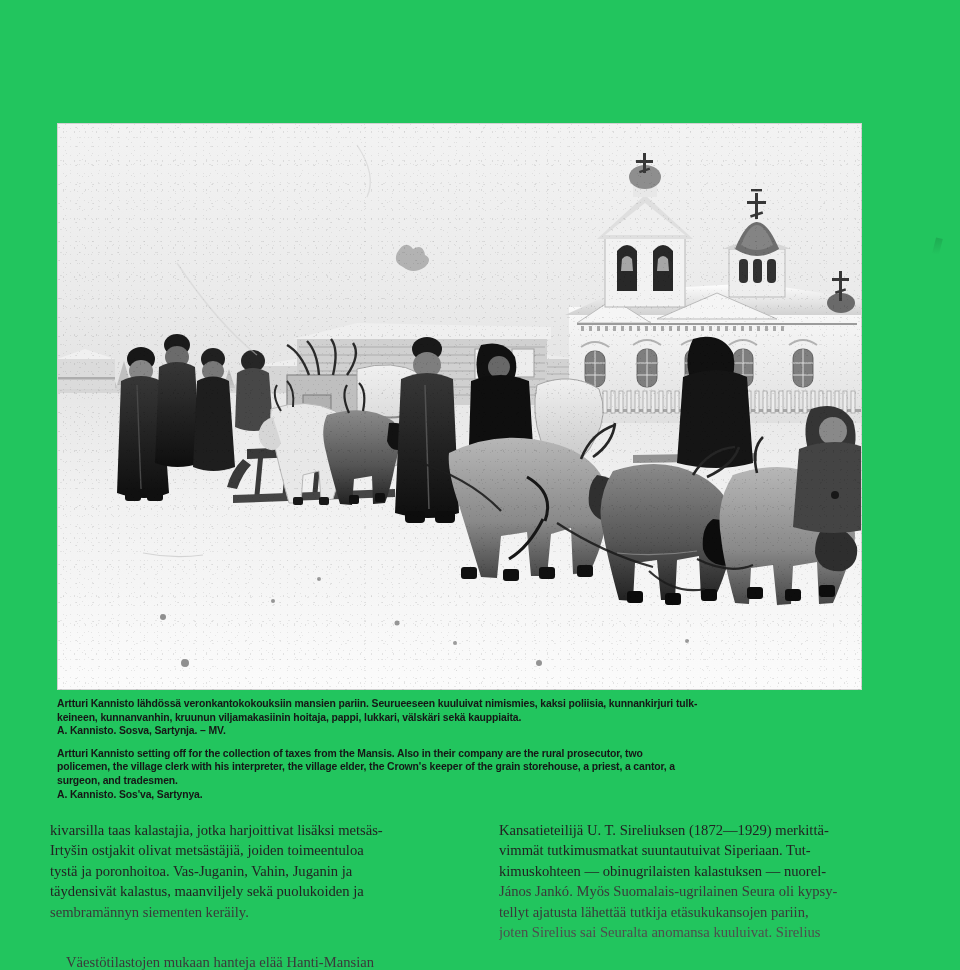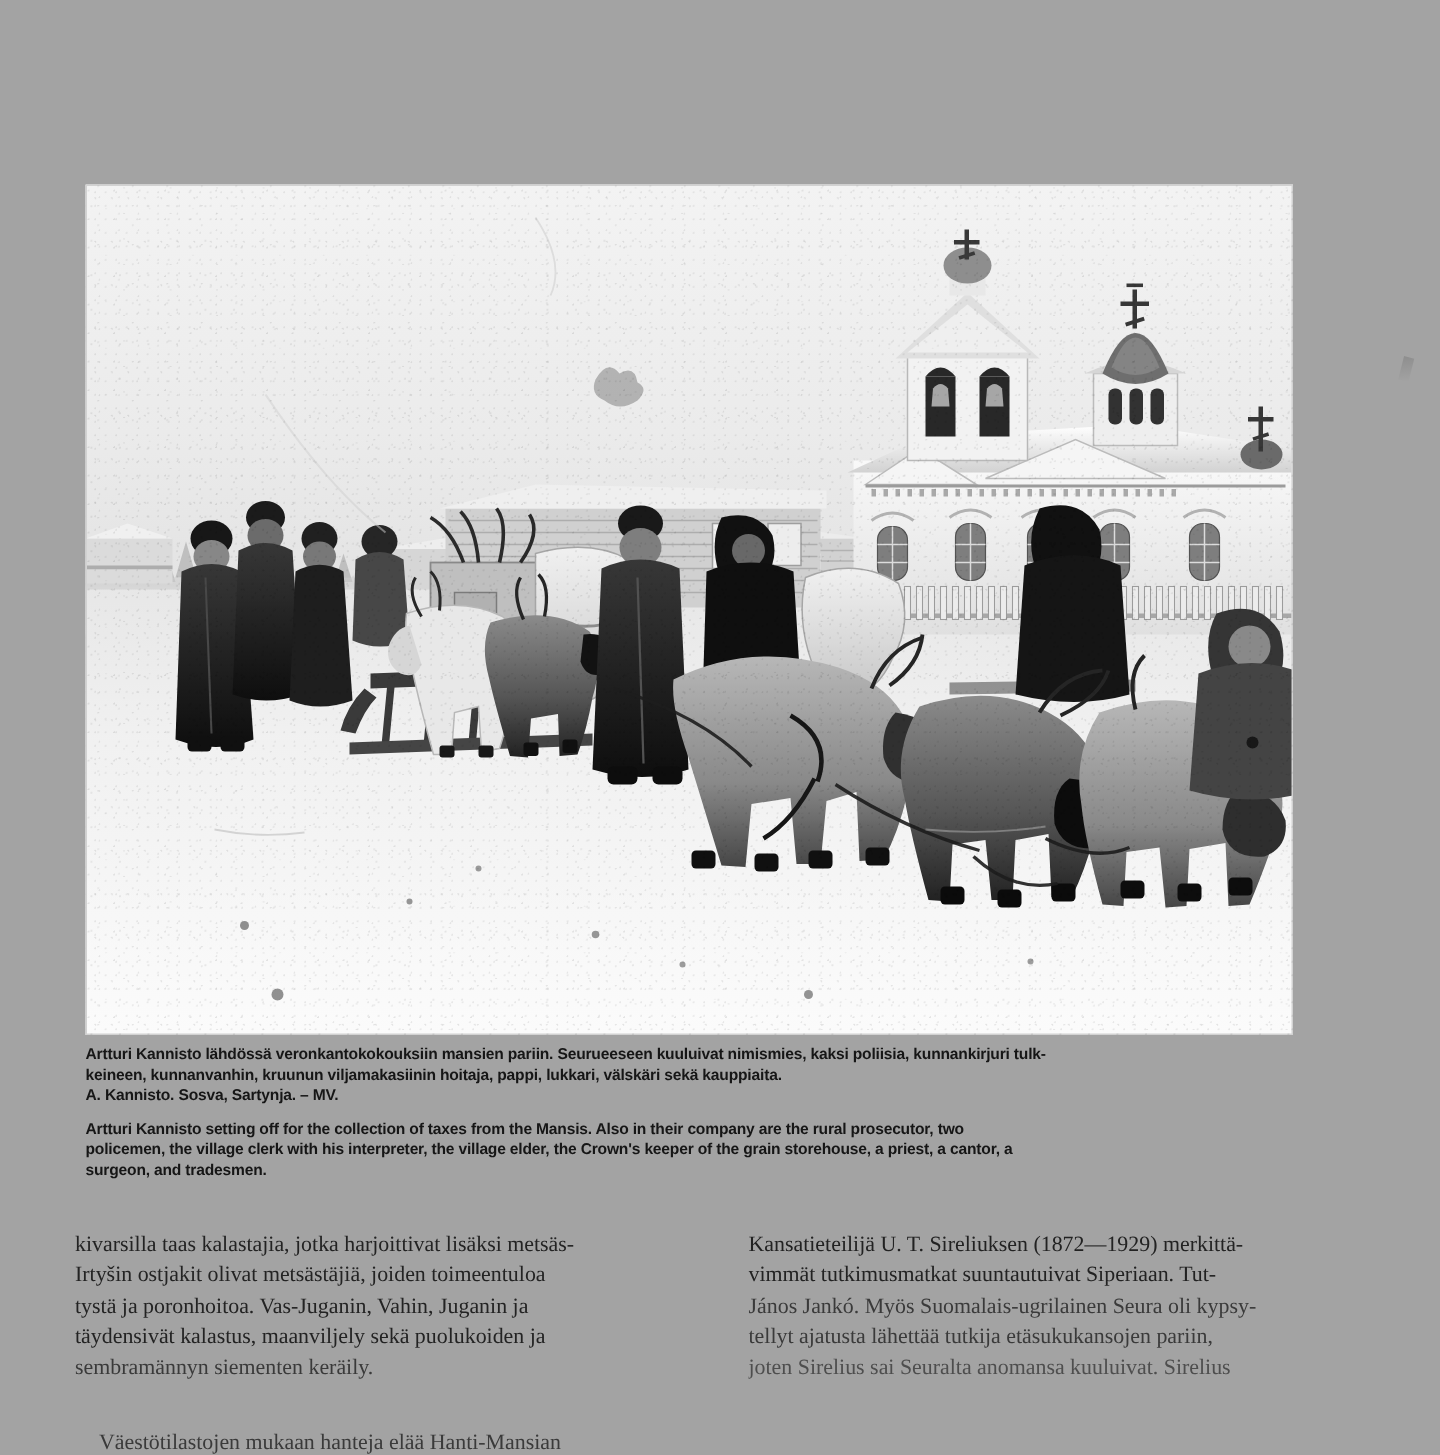--- a/index.html
+++ b/index.html
@@ -5,21 +5,21 @@
   html,body{margin:0;padding:0;}
   body{
     width:960px;height:970px;
     background:#ffffff;
     font-family:"Liberation Sans", sans-serif;
     overflow:hidden;
     position:relative;
   }
   .page{
     position:absolute;inset:0;
-    background:#a3a3a3;
+    background:#22c55e;
   }
   
   .photo-wrap{
     position:absolute;
     left:57px;top:123px;width:805px;height:567px;
     overflow:hidden;
     background:#e9e9e7;
     filter:grayscale(100%) contrast(1.04);
   }
   .photo-svg{display:block;width:805px;height:567px;}
@@ -546,37 +546,39 @@
     <div class="blk">
       <p>Artturi Kannisto lähdössä veronkantokokouksiin mansien pariin. Seurueeseen kuuluivat nimismies, kaksi poliisia, kunnankirjuri tulk-</p>
       <p>keineen, kunnanvanhin, kruunun viljamakasiinin hoitaja, pappi, lukkari, välskäri sekä kauppiaita.</p>
       <p>A. Kannisto. Sosva, Sartynja. – MV.</p>
     </div>
     <div class="gap"></div>
     <div class="blk">
       <p>Artturi Kannisto setting off for the collection of taxes from the Mansis. Also in their company are the rural prosecutor, two</p>
       <p>policemen, the village clerk with his interpreter, the village elder, the Crown's keeper of the grain storehouse, a priest, a cantor, a</p>
       <p>surgeon, and tradesmen.</p>
+      <p>A. Kannisto. Sos'va, Sartynya.</p>
     </div>
   </div>
 
   <div class="cols">
 
     <div class="col left">
       <p>kivarsilla taas kalastajia, jotka harjoittivat lisäksi metsäs-</p>
       <p>Irtyšin ostjakit olivat metsästäjiä, joiden toimeentuloa</p>
       <p>tystä ja poronhoitoa. Vas-Juganin, Vahin, Juganin ja</p>
       <p>täydensivät kalastus, maanviljely sekä puolukoiden ja</p>
       <p class="fade-2">sembramännyn siementen keräily.</p>
       <p class="indent fade-2">Väestötilastojen mukaan hanteja elää Hanti-Mansian</p>
       <p class="fade-3">autonomisessa piirikunnassa nykyisin 21 000.</p>
     </div>
 
     <div class="col right">
       <p>Kansatieteilijä U. T. Sireliuksen (1872—1929) merkittä-</p>
       <p>vimmät tutkimusmatkat suuntautuivat Siperiaan. Tut-</p>
+      <p>kimuskohteen — obinugrilaisten kalastuksen — nuorel-</p>
       <p class="fade-2">János Jankó. Myös Suomalais-ugrilainen Seura oli kypsy-</p>
       <p class="fade-2">tellyt ajatusta lähettää tutkija etäsukukansojen pariin,</p>
       <p class="fade-3">joten Sirelius sai Seuralta anomansa kuuluivat. Sirelius</p>
     </div>
 
   </div>
 </div>
 
 </body></html>

